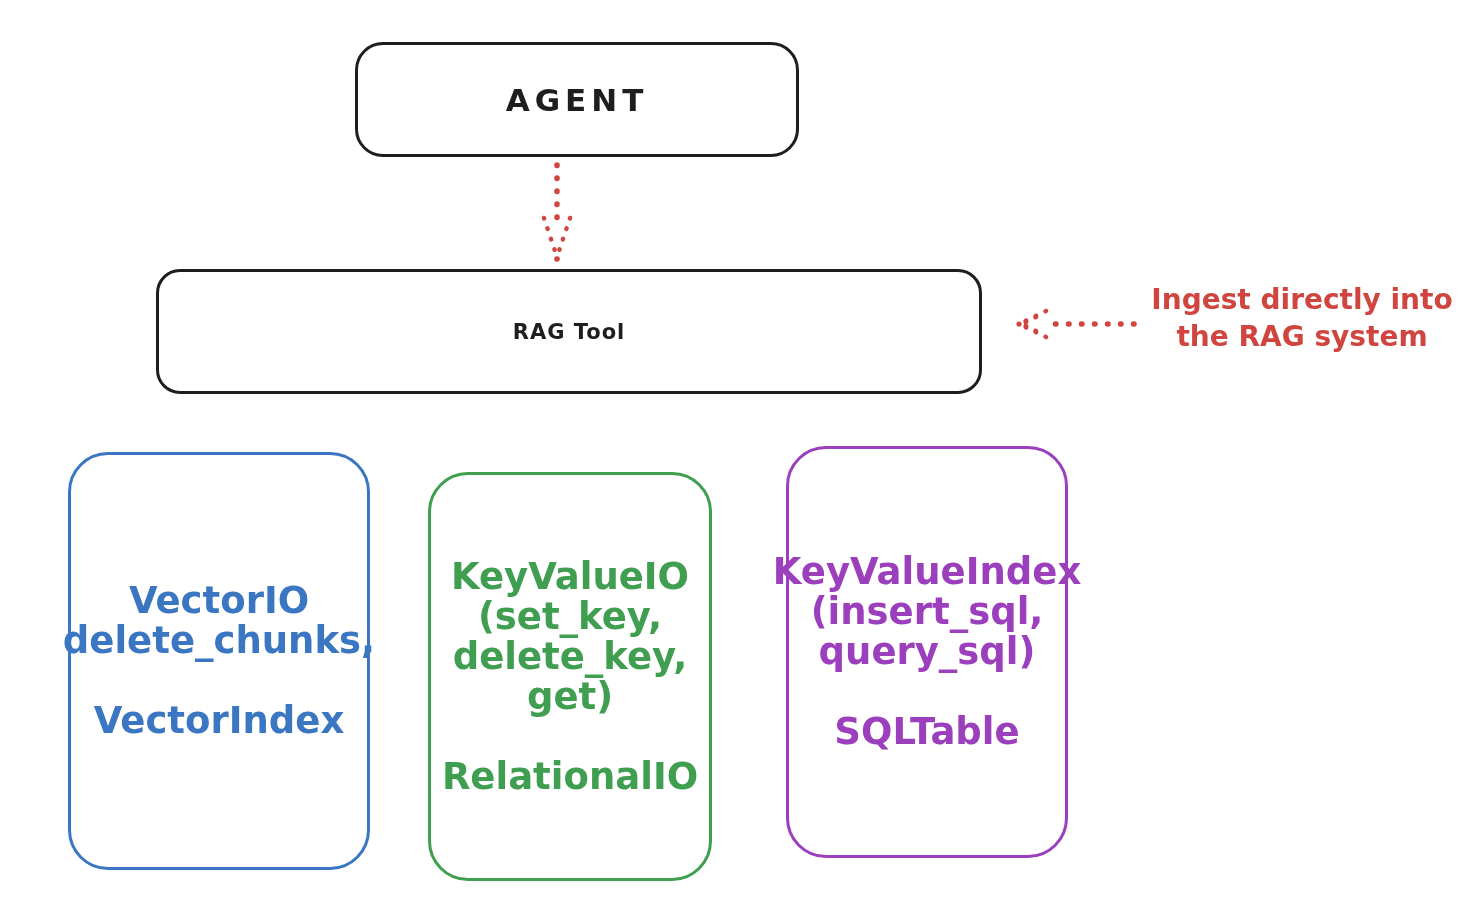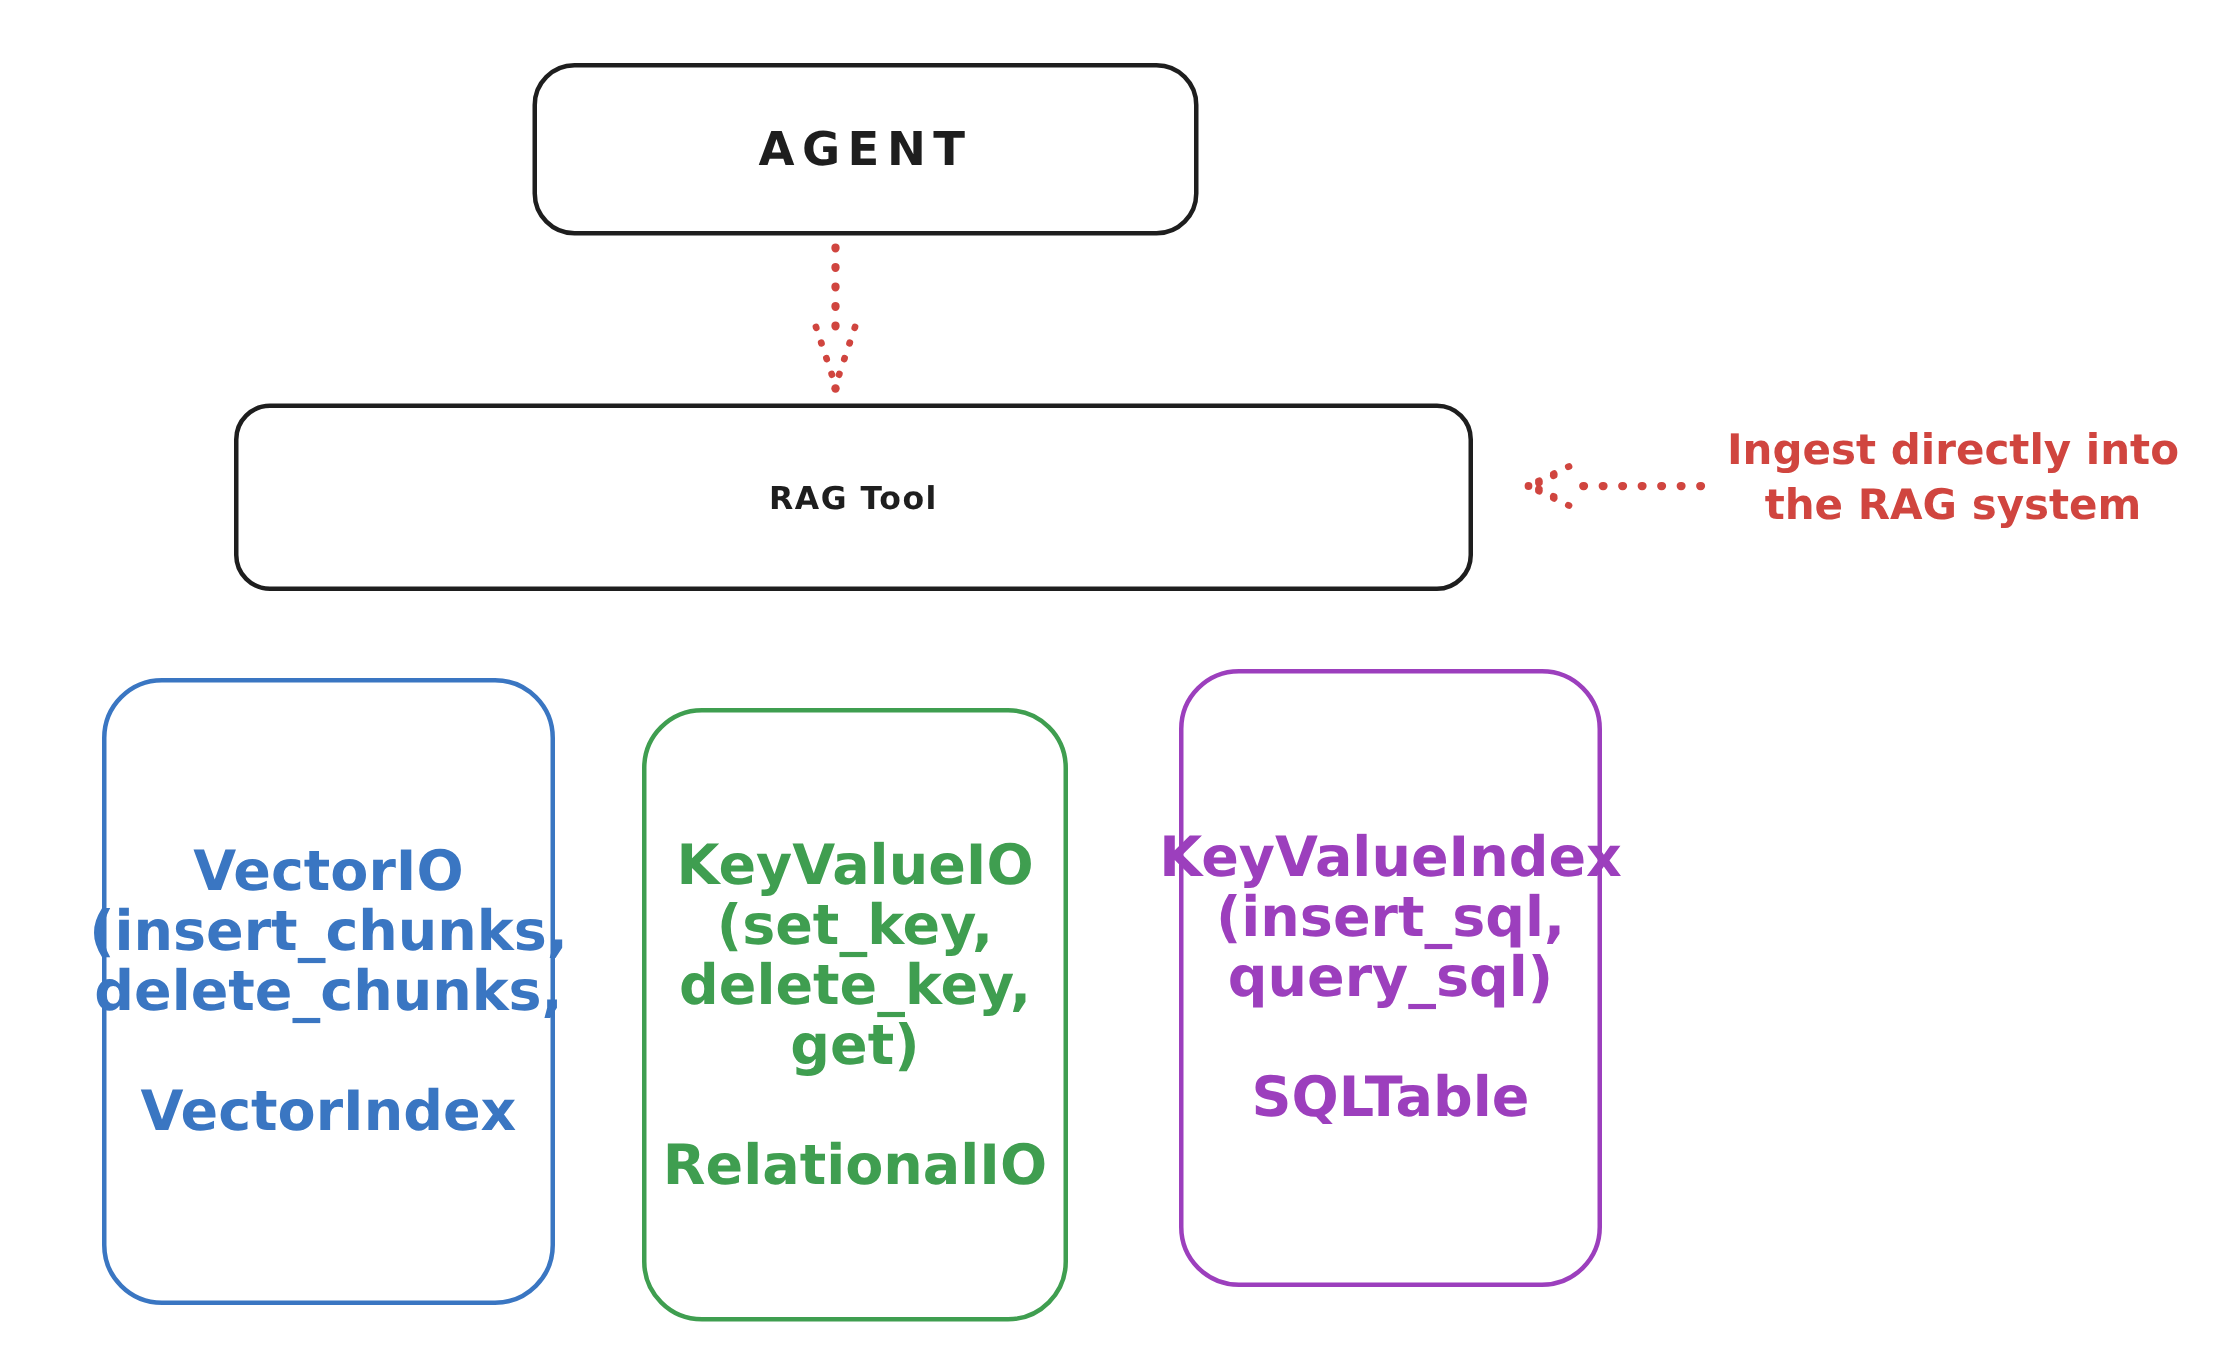--- a/index.html
+++ b/index.html
@@ -118,21 +118,20 @@
   </svg>
 
   <div class="annotation">
     <div>Ingest directly into</div>
     <div>the RAG system</div>
   </div>
 
   <div class="card vector">
     <div>
       <div>VectorIO</div>
-      <div>(insert_chunks,</div>
       <div>delete_chunks,</div>
     </div>
     <div class="index-label">VectorIndex</div>
   </div>
 
   <div class="card keyvalue">
     <div>
       <div>KeyValueIO</div>
       <div>(set_key,</div>
       <div>delete_key, get)</div>

